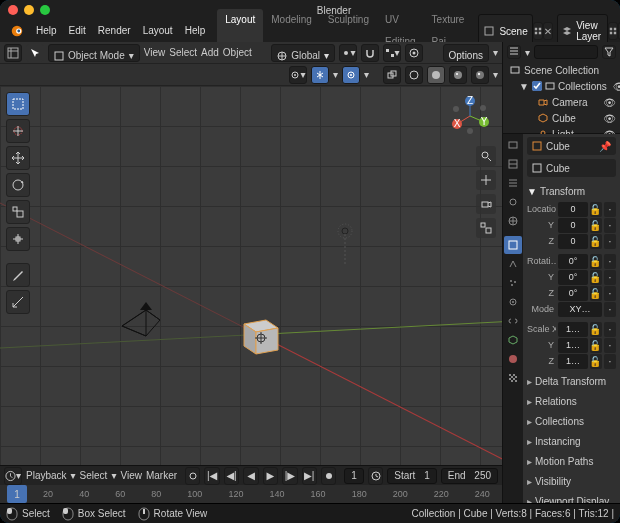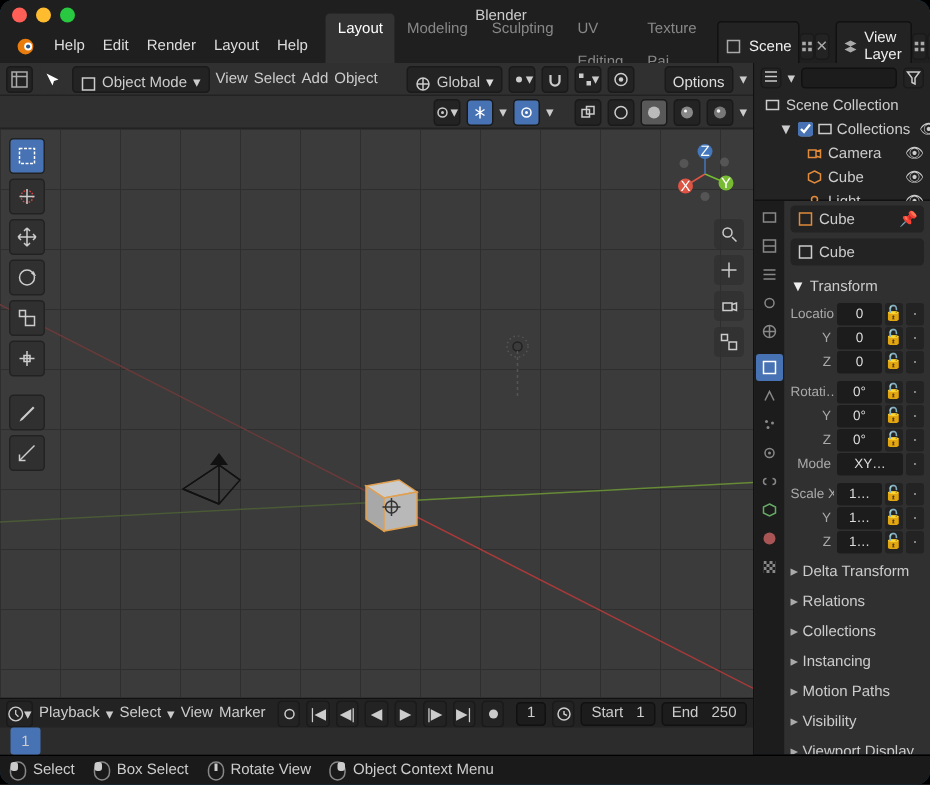--- a/index.html
+++ b/index.html
@@ -405,20 +405,35 @@
                 <path d="M5 3v2l2 1" stroke="#ccc"></path>
               </svg>
             </span>
           <span class="numfield"><span>Start</span>&nbsp;<span>1</span></span>
           <span class="numfield"><span>End</span>&nbsp;<span>250</span></span>
         </div>
         <div class="tl-row2">
           <div class="tl-cur">
               <span>1</span>
             </div>
+          <div style="display:flex;width:100%;justify-content:space-between;padding:0 8px">
+            <span class="tl-tick">0</span>
+            <span class="tl-tick">20</span>
+            <span class="tl-tick">40</span>
+            <span class="tl-tick">60</span>
+            <span class="tl-tick">80</span>
+            <span class="tl-tick">100</span>
+            <span class="tl-tick">120</span>
+            <span class="tl-tick">140</span>
+            <span class="tl-tick">160</span>
+            <span class="tl-tick">180</span>
+            <span class="tl-tick">200</span>
+            <span class="tl-tick">220</span>
+            <span class="tl-tick">240</span>
+          </div>
         </div>
       </div>
     </div>
 
     <div class="sidepanel">
       <div class="outliner">
         <div class="out-head">
           <span class="icon-btn" style="width:14px;height:14px">
               <svg width="10" height="10" viewBox="0 0 10 10">
                 <path d="M1 1h8M1 4h8M1 7h8" stroke="#ccc"></path>
@@ -672,22 +687,16 @@
         </svg>
         <span>Box Select</span>
       </span>
     <span class="status-item">
         <svg width="12" height="14">
           <rect x="1" y="1" width="10" height="12" rx="5" fill="none" stroke="#888"></rect>
           <rect x="5" y="2" width="2" height="5" fill="#ccc"></rect>
         </svg>
         <span>Rotate View</span>
       </span>
-    <span class="status-item">
-        <svg width="12" height="14">
-          <rect x="1" y="1" width="10" height="12" rx="5" fill="none" stroke="#888"></rect>
-          <rect x="6" y="1" width="5" height="6" rx="2" fill="#ccc"></rect>
-        </svg>
-        <span>Object Context Menu</span>
-      </span>
     <div class="spacer"></div>
+    <span>Collection | Cube | Verts:8 | Faces:6 | Tris:12 |</span>
   </div>
 </div>
 
 </body></html>

